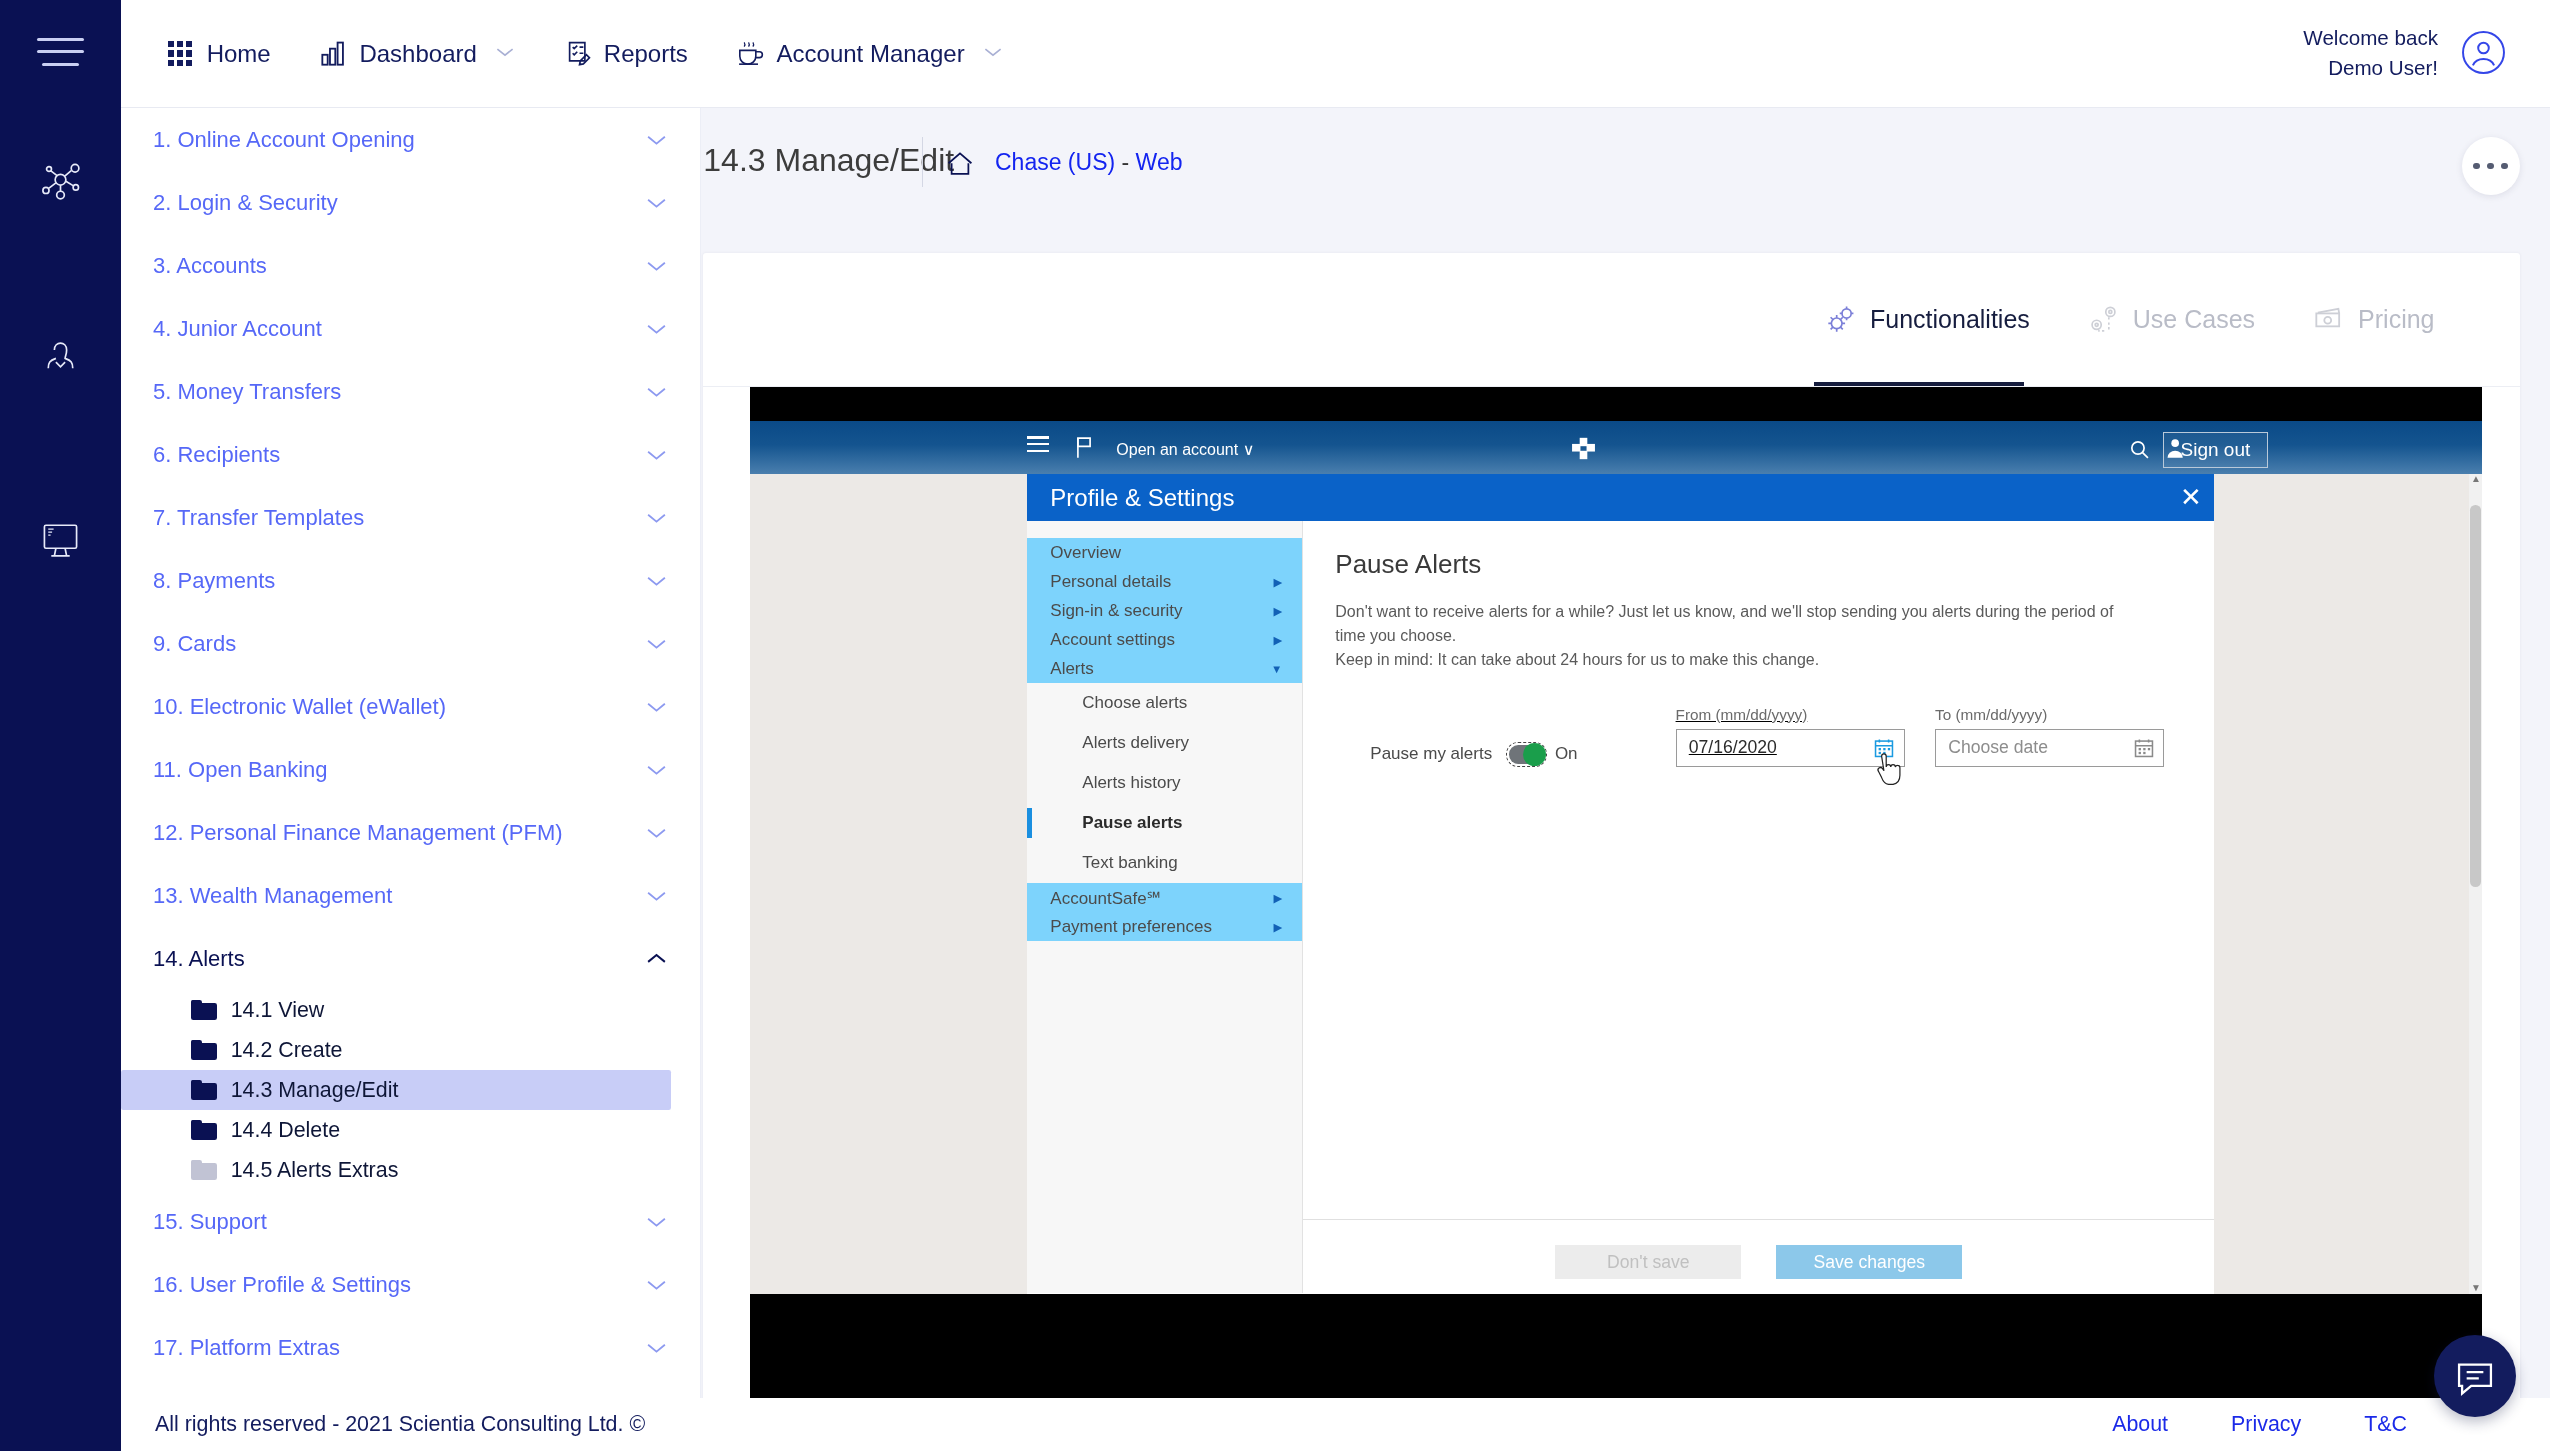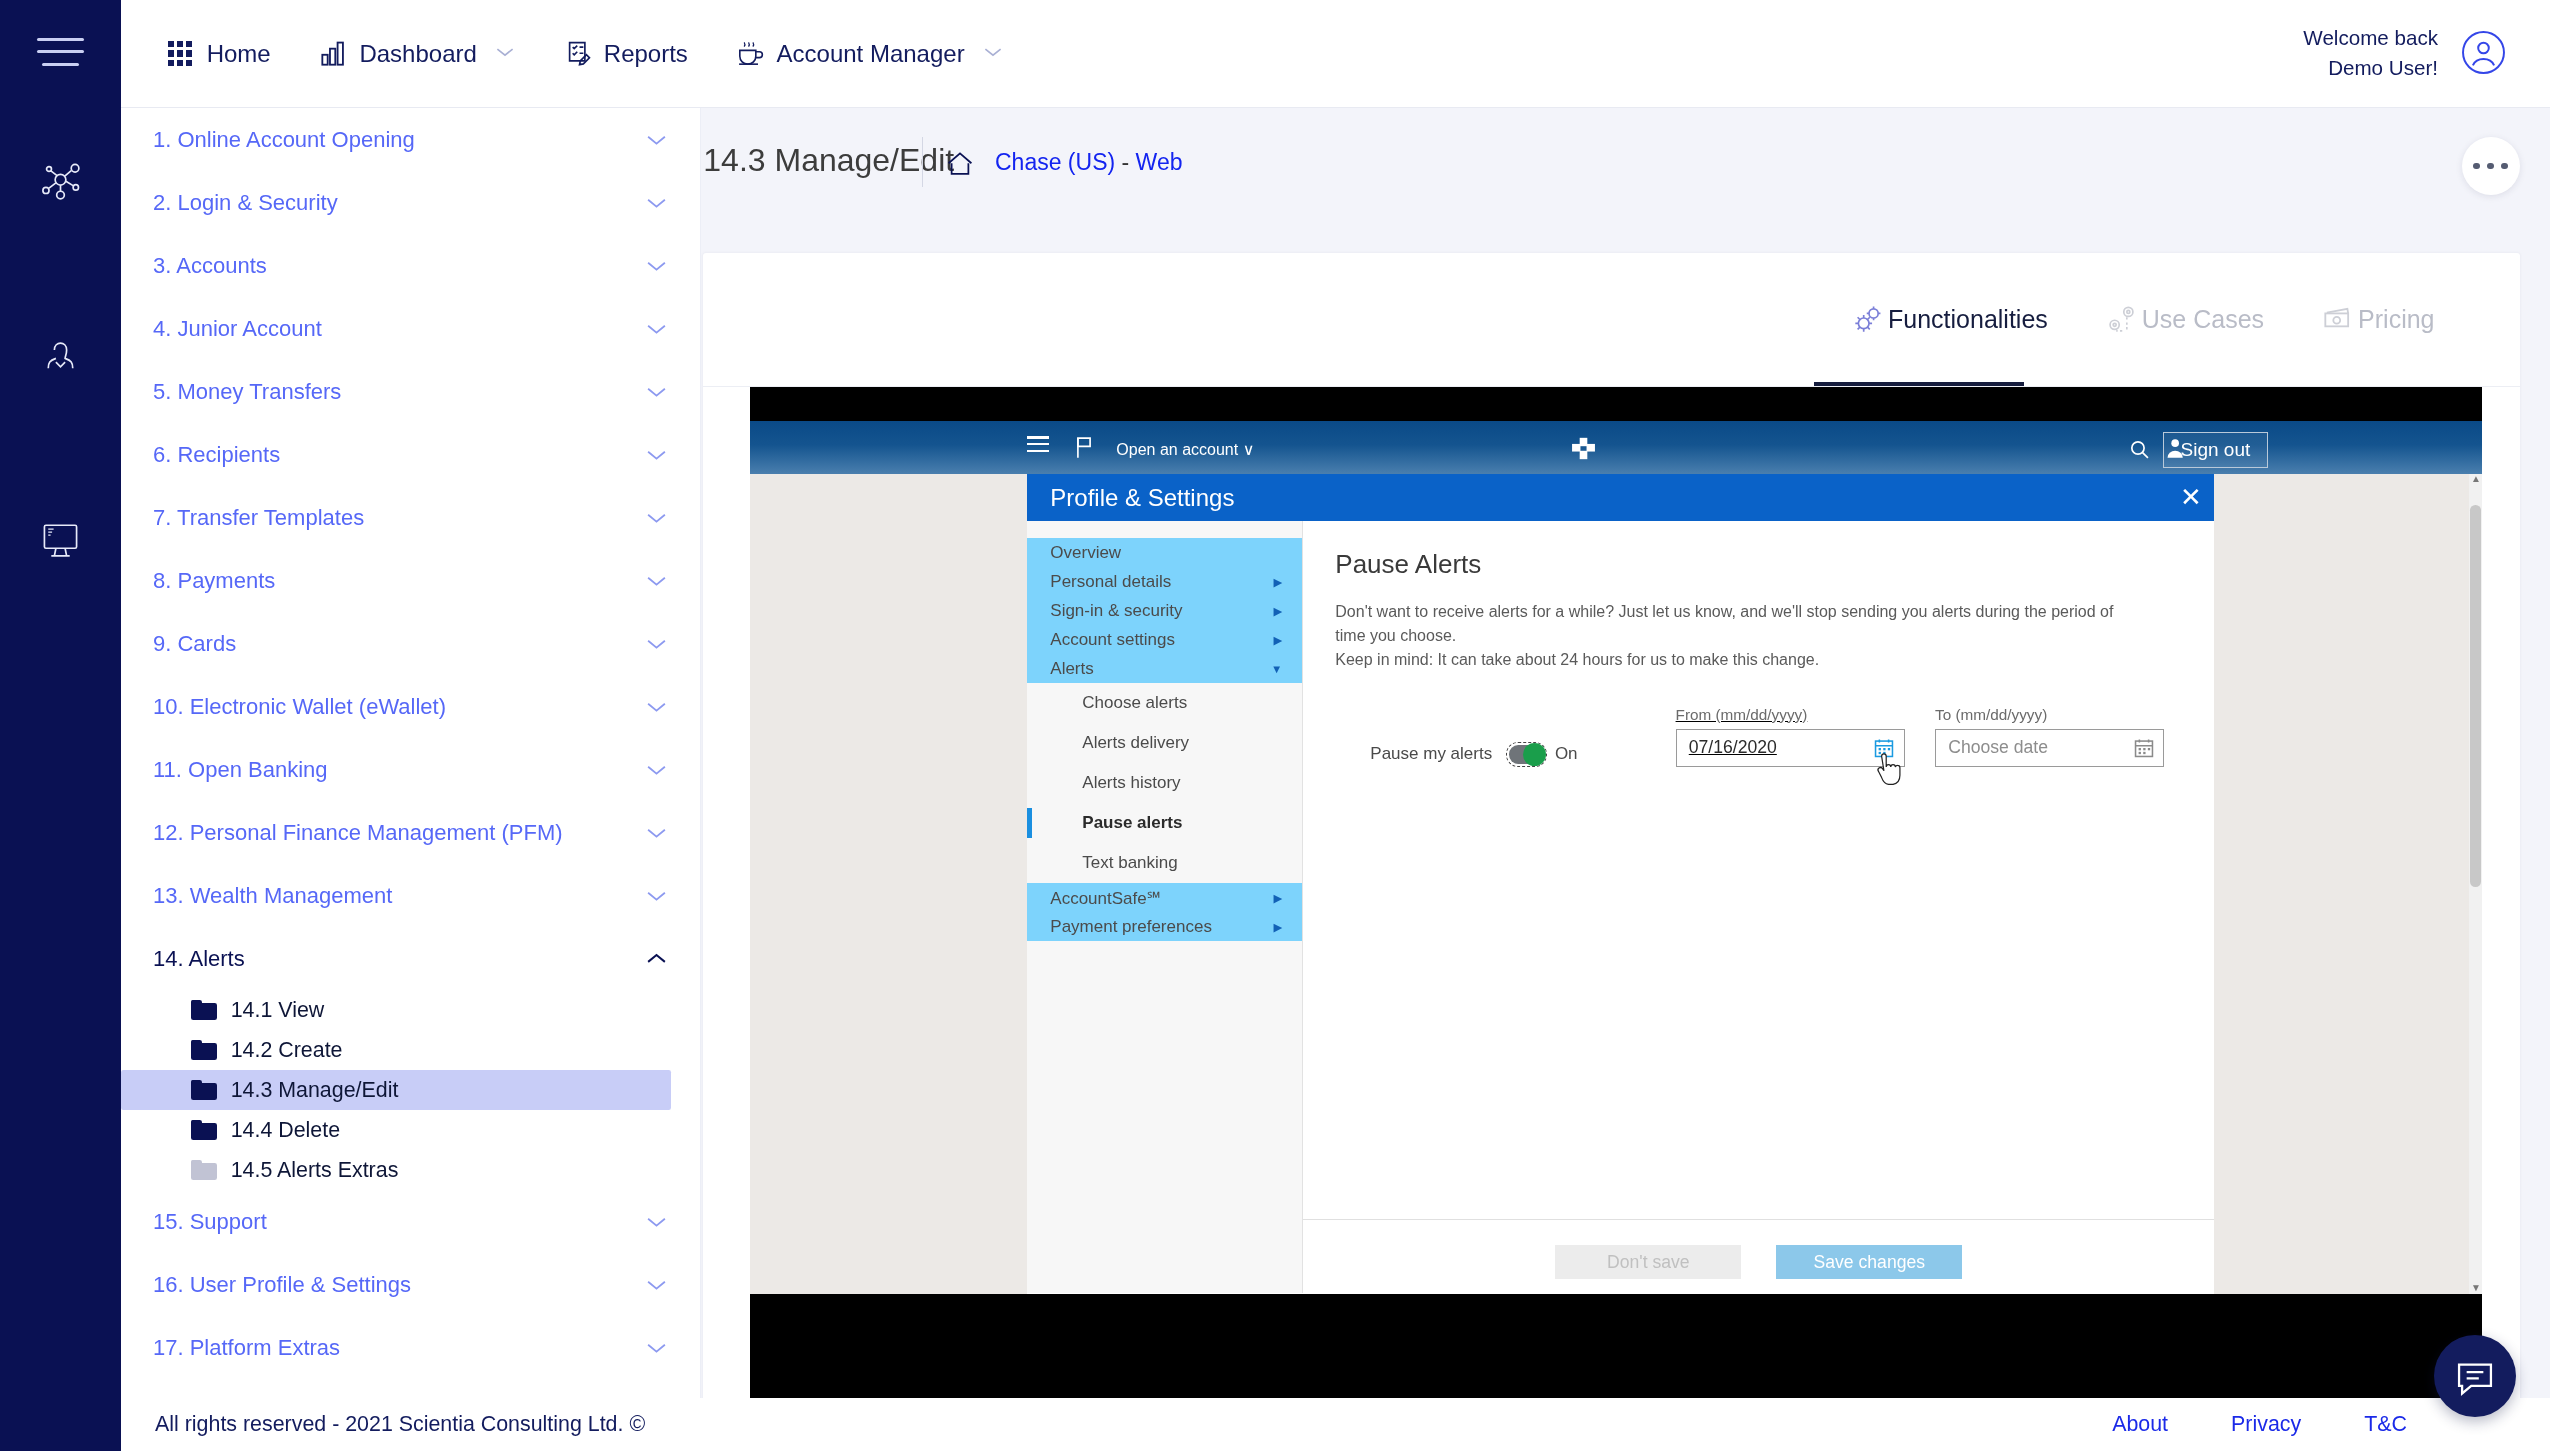--- a/index.html
+++ b/index.html
@@ -107,21 +107,21 @@
 
   .card {
     position: absolute; left: 2.3px; top: 145px; right: 30.5px; bottom: -30.5px;
     background: #ffffff; border-radius: 3.1px; box-shadow: 0 0.8px 3.1px rgba(40,40,90,.07);
     overflow: hidden;
   }
   .tabs {
     height: 134px; display: flex; align-items: center; justify-content: flex-end;
     padding-right: 85px; gap: 0; border-bottom: 0.8px solid #eceef4; position: relative;
   }
-  .tab { display: flex; align-items: center; gap: 3px; margin-left: 56px; cursor: pointer; height: 134px; }
+  .tab { display: flex; align-items: center; gap: 12px; margin-left: 56px; cursor: pointer; height: 134px; }
   .tab .tlbl { font-size: 25px; color: #b9bcc7; white-space: nowrap; }
   .tab.active .tlbl { color: #161d3f; }
   .tab.active::after {
     content: ""; position: absolute; bottom: 0; height: 3.8px; background: #151c3d;
   }
   .tab-underline { position: absolute; bottom: 0; height: 3.8px; background: #151c3d; }
   .tab svg { display: block; }
 
   
   .mock { position: relative; margin: 0 0 0 47px; width: 1732px; height: 1196px; background:#000; }

